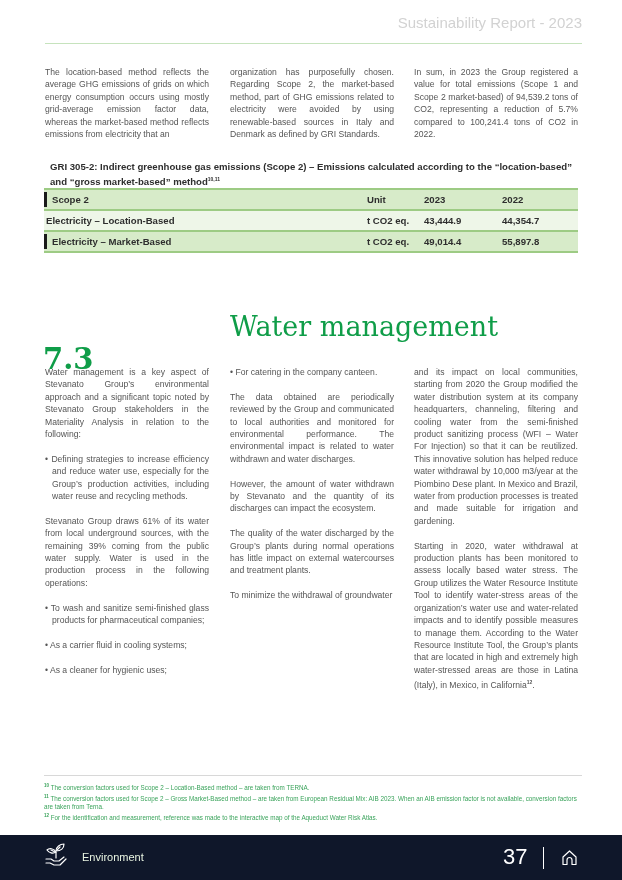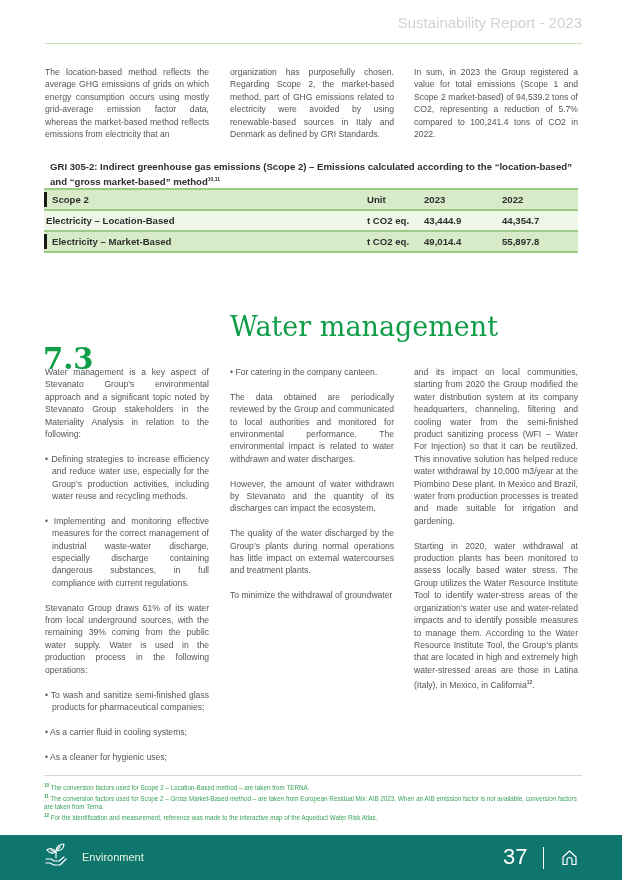--- a/index.html
+++ b/index.html
@@ -56,21 +56,21 @@
     font-family: "DejaVu Serif", "Liberation Serif", serif;
   }
   .fn-line { position: absolute; left: 44px; right: 40px; top: 775px; height: 1px; background: #d8d8d8; }
   .fns {
     position: absolute; left: 44px; top: 782px; width: 540px;
     font-size: 6.3px; line-height: 8.6px; color: #3aa35b;
     font-family: "Liberation Sans", sans-serif;
   }
   .fns sup { font-size: 4.5px; font-weight: bold; }
   .footer {
-    position: absolute; left: 0; right: 0; top: 835px; height: 45px; background: #0f766e;
+    position: absolute; left: 0; right: 0; top: 835px; height: 45px; background: #0f172a;
   }
   .footer .icon { position: absolute; left: 43px; top: 7px; width: 26px; height: 26px; }
   .footer .sect { position: absolute; left: 82px; top: 16px; font-size: 11px; color: #e9f5e2; font-family: "Liberation Sans", sans-serif; }
   .footer .page { position: absolute; left: 503px; top: 9px; font-size: 22px; color: #ffffff; font-family: "Liberation Sans", sans-serif; }
   .footer .sep { position: absolute; left: 543px; top: 12px; width: 1px; height: 22px; background: #ffffff; }
   .footer .home { position: absolute; left: 561px; top: 14px; width: 17px; height: 17px; }
 </style>
 </head>
 <body>
 
@@ -113,21 +113,20 @@
     <span class="c3">55,897.8</span>
   </div>
 </div>
 
 <div class="sec-num">7.3</div>
 <div class="sec-title">Water management</div>
 
 <div class="col" style="left:45px; top:366px; width:164px;">
   <p>Water management is a key aspect of Stevanato Group’s environmental approach and a significant topic noted by Stevanato Group stakeholders in the Materiality Analysis in relation to the following:</p>
   <p class="bullet">• Defining strategies to increase efficiency and reduce water use, especially for the Group’s production activities, including water reuse and recycling methods.</p>
-  <p class="bullet">• Implementing and monitoring effective measures for the correct management of industrial waste-water discharge, especially discharge containing dangerous substances, in full compliance with current regulations.</p>
   <p>Stevanato Group draws 61% of its water from local underground sources, with the remaining 39% coming from the public water supply. Water is used in the production process in the following operations:</p>
   <p class="bullet">• To wash and sanitize semi-finished glass products for pharmaceutical companies;</p>
   <p class="bullet">• As a carrier fluid in cooling systems;</p>
   <p class="bullet">• As a cleaner for hygienic uses;</p>
 </div>
 
 <div class="col" style="left:230px; top:366px; width:164px;">
   <p class="bullet">• For catering in the company canteen.</p>
   <p>The data obtained are periodically reviewed by the Group and communicated to local authorities and monitored for environmental performance. The environmental impact is related to water withdrawn and water discharges.</p>
   <p>However, the amount of water withdrawn by Stevanato and the quantity of its discharges can impact the ecosystem.</p>

